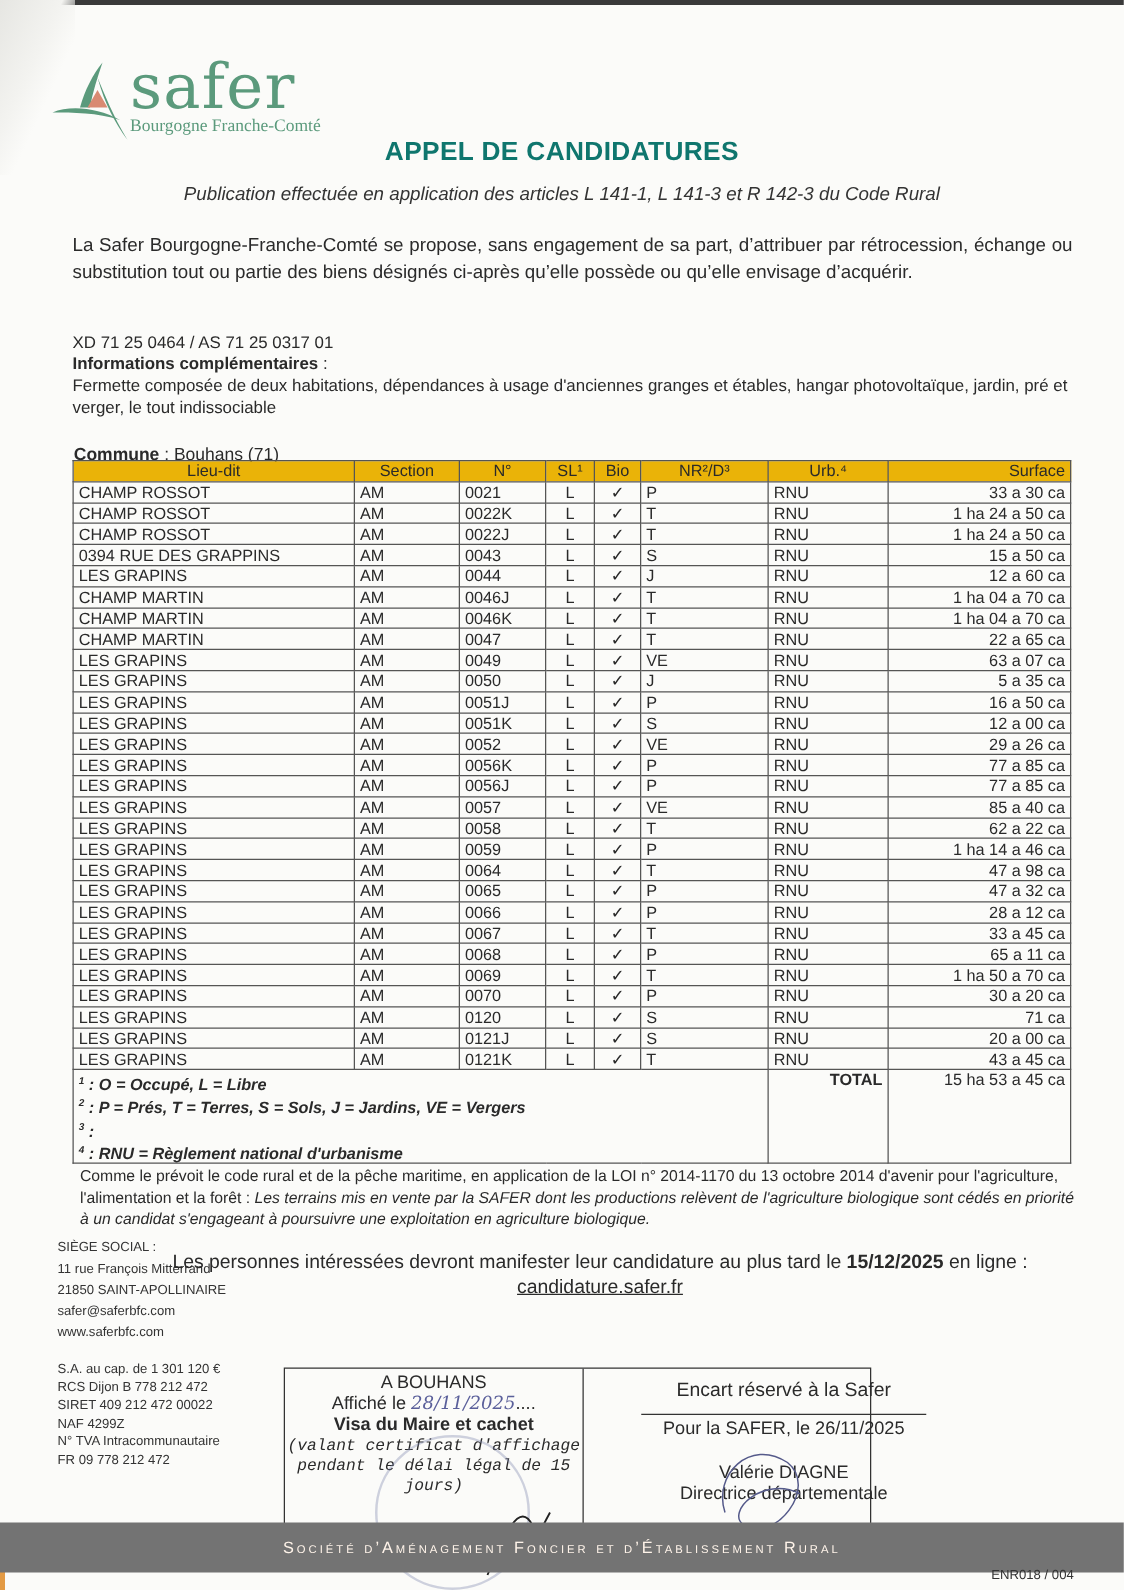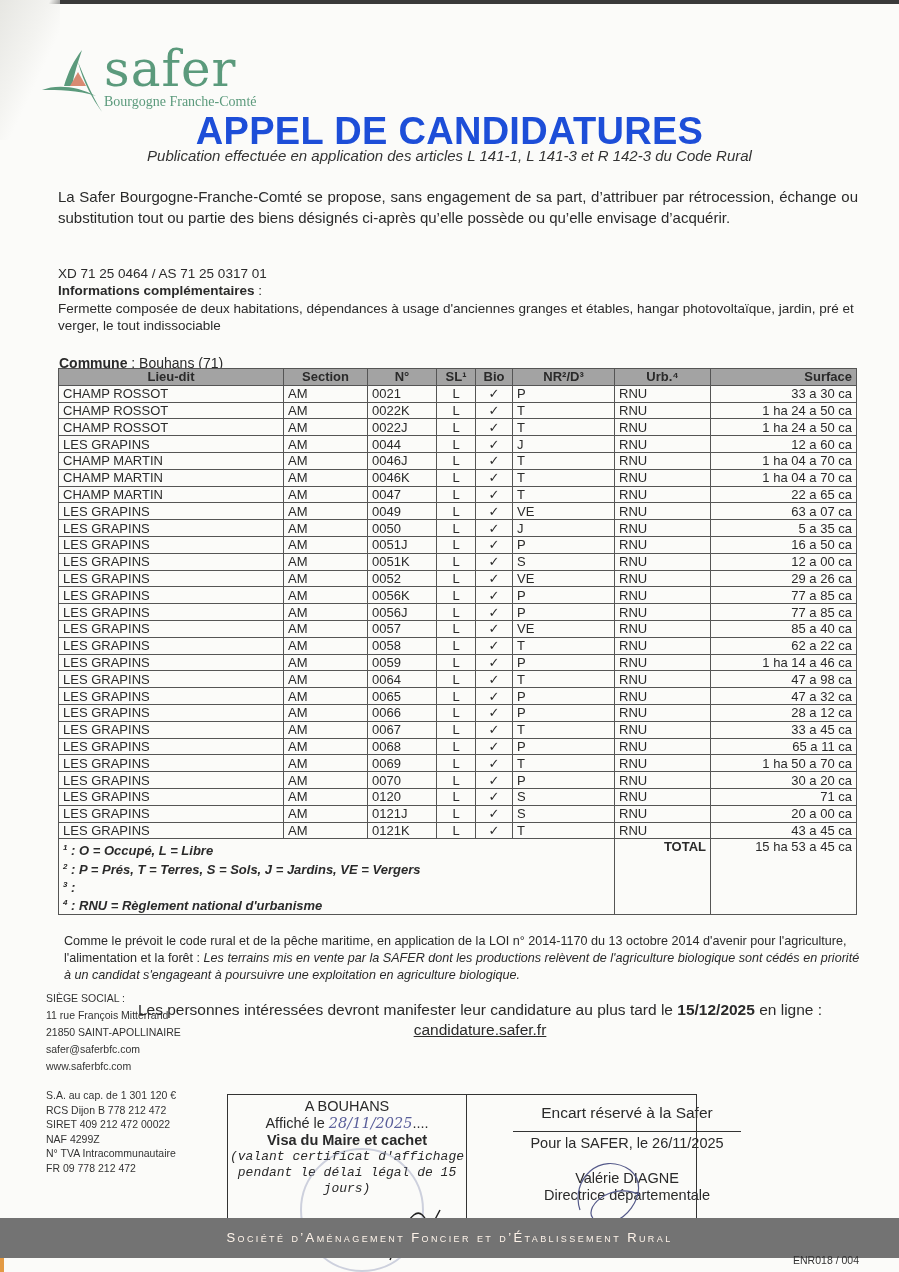--- a/index.html
+++ b/index.html
@@ -10,35 +10,35 @@
   .fold { position: absolute; left: 0; top: 0; width: 60px; height: 140px;
     background: linear-gradient(115deg, #e6e6e2 0%, #f3f3f0 40%, rgba(255,255,255,0) 60%); }
   .topbar { position:absolute; left:0; top:0; width:899px; height:4px; background:#3a3a3a; }
   .logo { position: absolute; left: 34px; top: 46px; width: 240px; height: 70px; }
   .logo svg { position:absolute; left:0; top:0; }
   .logo .brand { position: absolute; left: 70px; top: -6px; font-family: "DejaVu Serif", serif;
     font-size: 50px; color: #5b9a7c; letter-spacing: 1px; }
   .logo .region { position: absolute; left: 70px; top: 48px; font-family: "Liberation Serif", serif;
     font-size: 14px; color: #5b9a7c; white-space: nowrap; }
   .title { position: absolute; left: 0; width: 899px; top: 110px; text-align: center;
-    font-weight: bold; font-size: 38px; color: #1d4ed8; letter-spacing: 0.3px; }
+    font-weight: bold; font-size: 21px; color: #0f766e; letter-spacing: 0.3px; }
   .subtitle { position: absolute; left: 0; width: 899px; top: 147px; text-align: center;
     font-style: italic; font-size: 15px; color: #333; }
   .intro { position: absolute; left: 58px; top: 186px; width: 800px; font-size: 15px; line-height: 21px; text-align: justify; }
   .ref { position: absolute; left: 58px; top: 266px; font-size: 13.5px; }
   .info-label { position: absolute; left: 58px; top: 283px; font-size: 13.5px; font-weight: bold; }
   .info-label span { font-weight: normal; }
   .info-text { position: absolute; left: 58px; top: 300px; width: 800px; font-size: 13.5px; line-height: 17px; }
   .commune { position: absolute; left: 59px; top: 355px; font-size: 14px; }
   .commune b { font-weight: bold; }
 
   table.parcels { position: absolute; left: 58px; top: 368px; width: 799px; border-collapse: collapse;
     font-size: 13px; }
   table.parcels th, table.parcels td { border: 1.5px solid #555; padding: 0 4px; height: 15.8px; line-height: 15px; white-space: nowrap; }
-  table.parcels th { background: #a3a3a3; font-weight: bold; text-align: center; font-size: 13px; }
+  table.parcels th { background: #eab308; font-weight: normal; text-align: center; font-size: 13px; }
   table.parcels th.surf { text-align: right; }
   td.c { text-align: center; }
   td.r { text-align: right; }
   td.lieu { width: 216px; }
   td.sec { width: 75px; }
   td.num { width: 60px; }
   td.sl { width: 30px; }
   td.bio { width: 28px; }
   td.nr { width: 93px; }
   td.urb { width: 87px; }
@@ -136,20 +136,30 @@
       </tr>
       <tr>
         <td class="lieu">CHAMP ROSSOT</td>
         <td class="sec">AM</td>
         <td class="num">0022J</td>
         <td class="sl c">L</td>
         <td class="bio c">✓</td>
         <td class="nr">T</td>
         <td class="urb">RNU</td>
         <td class="r">1 ha 24 a 50 ca</td>
+      </tr>
+      <tr>
+        <td class="lieu">0394  RUE DES GRAPPINS</td>
+        <td class="sec">AM</td>
+        <td class="num">0043</td>
+        <td class="sl c">L</td>
+        <td class="bio c">✓</td>
+        <td class="nr">S</td>
+        <td class="urb">RNU</td>
+        <td class="r">15 a 50 ca</td>
       </tr>
       <tr>
         <td class="lieu">LES GRAPINS</td>
         <td class="sec">AM</td>
         <td class="num">0044</td>
         <td class="sl c">L</td>
         <td class="bio c">✓</td>
         <td class="nr">J</td>
         <td class="urb">RNU</td>
         <td class="r">12 a 60 ca</td>

